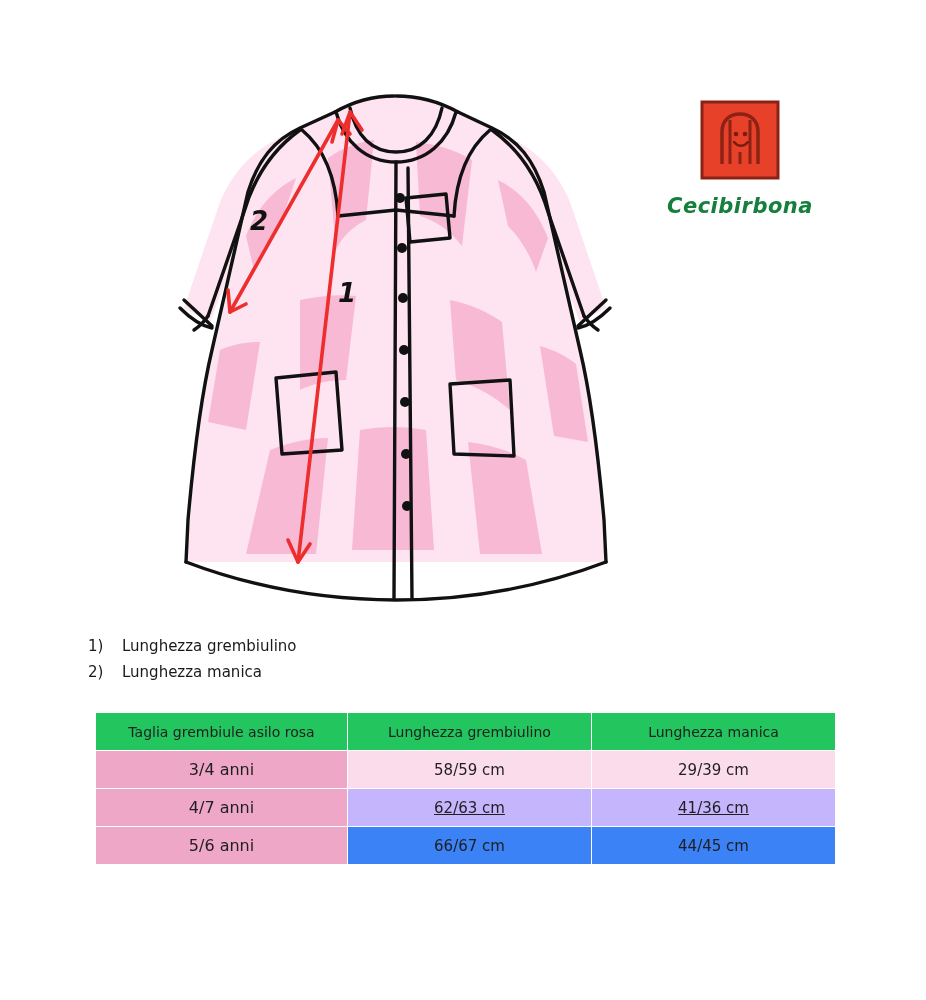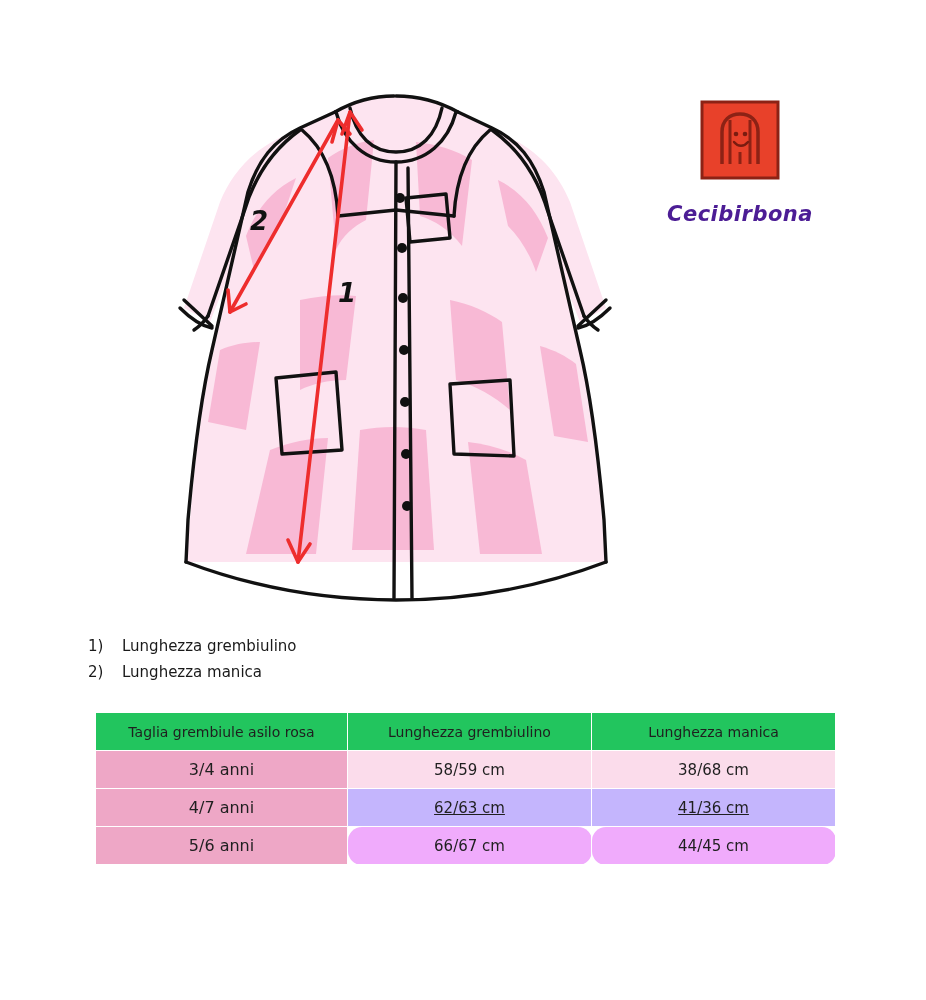--- a/index.html
+++ b/index.html
@@ -35,27 +35,27 @@
     width: 200px;
     text-align: center;
   }
   .brand-mark {
     width: 80px;
     height: 80px;
     margin: 0 auto;
     display: block;
   }
   .brand-name {
-    margin-top: 22px;
+    margin-top: 14px;
     font-family: "DejaVu Sans", sans-serif;
     font-size: 21px;
     font-style: italic;
     font-weight: 600;
     letter-spacing: 0.5px;
-    color: #4c1d95;
+    color: #15803d;
   }
 
   
   .legend {
     position: absolute;
     left: 88px;
     top: 633px;
     width: 500px;
   }
   .legend-row {
@@ -101,21 +101,21 @@
   .size-table tbody td.cell-size {
     background: #eea7c6;
     font-size: 16px;
     text-align: center;
   }
   .size-table tbody td.cell-val {
     background: #fbdceb;
     font-size: 15px;
   }
   .size-table tbody tr:nth-child(2) td.cell-val { background: #c4b5fd; text-decoration: underline; }
-  .size-table tbody tr:nth-child(3) td.cell-val { background: #f0abfc; border-radius: 14px; }
+  .size-table tbody tr:nth-child(3) td.cell-val { background: #3b82f6; }
 </style>
 </head>
 <body>
 
 <div class="illustration">
   <svg width="490" height="560" viewBox="0 0 490 560" xmlns="http://www.w3.org/2000/svg">
     <g>
 
       <path d="M185 60 C210 48 230 45 245 45 C262 45 282 48 305 60
                L340 78 C366 88 382 108 392 140
@@ -236,21 +236,21 @@
     <tr>
       <th class="col-size">Taglia grembiule asilo rosa</th>
       <th class="col-len">Lunghezza grembiulino</th>
       <th class="col-sleeve">Lunghezza manica</th>
     </tr>
   </thead>
   <tbody>
     <tr>
       <td class="cell-size">3/4 anni</td>
       <td class="cell-val">58/59 cm</td>
-      <td class="cell-val">38/68 cm</td>
+      <td class="cell-val">29/39 cm</td>
     </tr>
     <tr>
       <td class="cell-size">4/7 anni</td>
       <td class="cell-val">62/63 cm</td>
       <td class="cell-val">41/36 cm</td>
     </tr>
     <tr>
       <td class="cell-size">5/6 anni</td>
       <td class="cell-val">66/67 cm</td>
       <td class="cell-val">44/45 cm</td>

